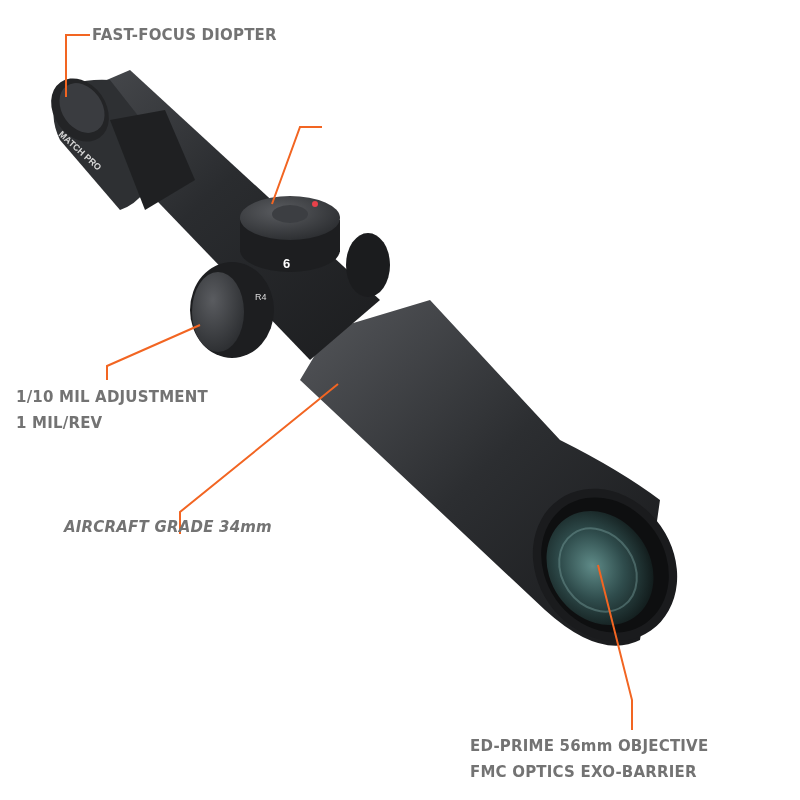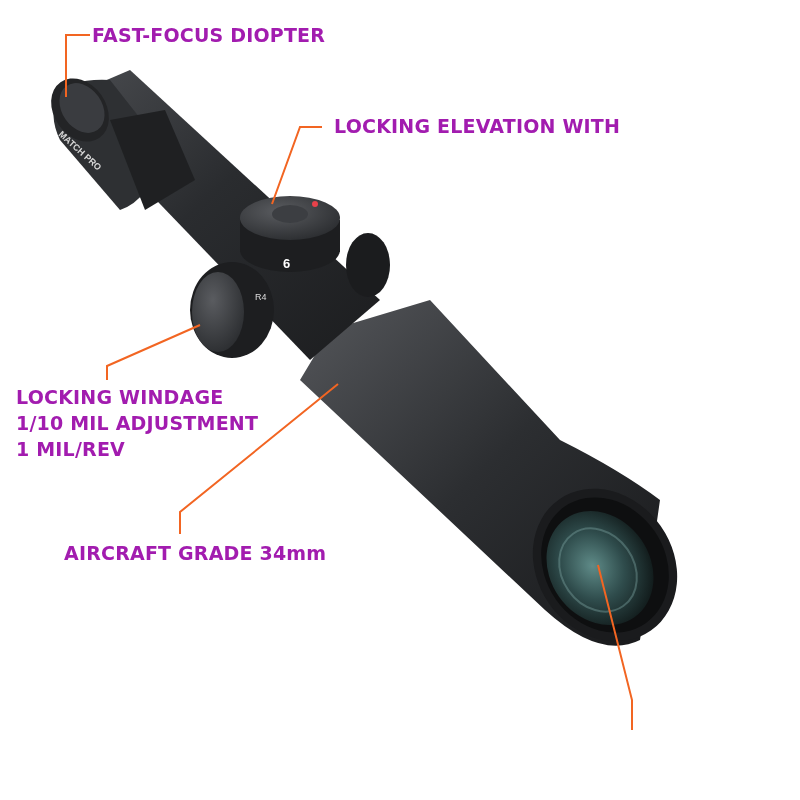--- a/index.html
+++ b/index.html
@@ -1,19 +1,19 @@
 <!DOCTYPE html>
 <html><head>
   <meta charset="utf-8">
   <style>
     html, body { margin:0; padding:0; }
     body { width:800px; height:800px; background:#ffffff; position:relative; overflow:hidden;
            font-family: "DejaVu Sans", "Liberation Sans", sans-serif; }
     .stage { position:absolute; left:0; top:0; width:800px; height:800px; }
-    .callout { position:absolute; color:#a21caf; font-weight:bold; font-size:19px; line-height:26px;
+    .callout { position:absolute; color:#737373; font-weight:bold; font-size:15px; line-height:26px;
                letter-spacing:0.2px; white-space:nowrap; font-family: "DejaVu Sans", sans-serif; }
     .callout div { display:block; }
     svg.art { position:absolute; left:0; top:0; }
   </style>
 </head>
 <body>
 
 <div class="stage">
 
   <svg class="art" width="800" height="800" viewBox="0 0 800 800">
@@ -82,27 +82,29 @@
       <polyline points="180,534 180,512 338,384"></polyline>
       <polyline points="632,730 632,700 598,565"></polyline>
     </g>
   </svg>
 
   <div class="callout" style="left:92px; top:22px;">
     <div>FAST-FOCUS DIOPTER</div>
   </div>
 
   <div class="callout" style="left:334px; top:113px;">
-    <div>LOCKING ELEVATION  WITH</div>
   </div>
 
   <div class="callout" style="left:16px; top:384px;">
-    <div>LOCKING WINDAGE</div>
     <div>1/10 MIL ADJUSTMENT</div>
     <div>1 MIL/REV</div>
   </div>
 
-  <div class="callout" style="left:64px; top:540px;">
+  <div class="callout" style="left:64px; top:514px;font-style:italic;">
     <div>AIRCRAFT GRADE 34mm</div>
   </div>
 
+  <div class="callout" style="left:470px; top:733px;">
+    <div>ED-PRIME 56mm OBJECTIVE</div>
+    <div>FMC OPTICS EXO-BARRIER</div>
+  </div>
 
 </div>
 
 </body></html>

